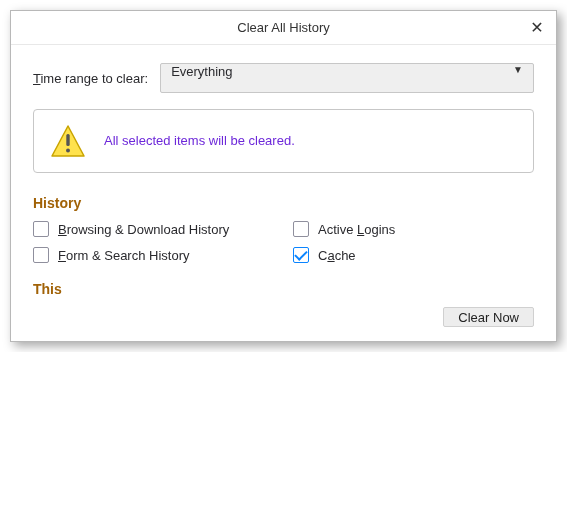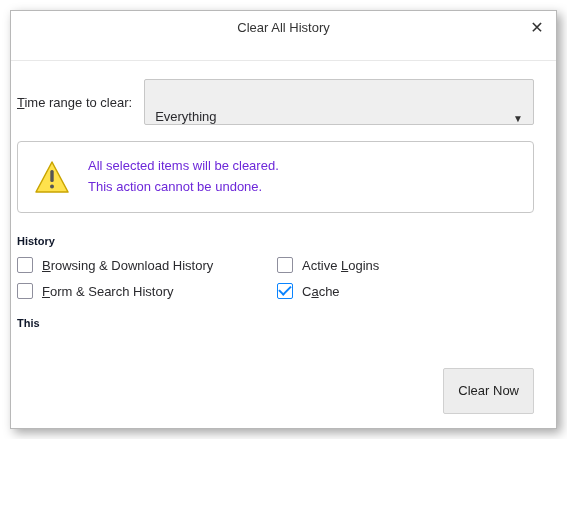--- a/index.html
+++ b/index.html
@@ -12,57 +12,57 @@
     background: #fff;
   }
   .dialog {
     width: 547px;
     background: #fff;
     border: 1px solid #b8b8b8;
     box-shadow: 4px 4px 10px rgba(0,0,0,0.35);
   }
   .titlebar {
     position: relative;
-    height: 50px;
+    height: 34px;
     line-height: 34px;
     text-align: center;
     font-size: 13px;
     color: #333;
     border-bottom: 1px solid #e8e8e8;
   }
   .close-btn {
     position: absolute;
     right: 6px;
     top: 4px;
     width: 26px;
     height: 26px;
     display: flex;
     align-items: center;
     justify-content: center;
     cursor: pointer;
     font-size: 16px;
     color: #333;
   }
   .content {
-    padding: 18px 22px 14px 6px;
+    padding: 18px 22px 14px 22px;
   }
   .row-range {
     display: flex;
     align-items: center;
     gap: 12px;
     margin-bottom: 16px;
   }
   .range-label u { text-decoration: underline; }
   .dropdown {
     flex: 1;
-    height: 46px;
+    height: 30px;
     border: 1px solid #c7c7c7;
     background: #efefef;
     display: flex;
-    align-items: flex-end;
+    align-items: flex-start;
     justify-content: space-between;
     padding: 0 10px;
     cursor: pointer;
     border-radius: 2px;
   }
   .dropdown .dd-caret {
     font-size: 10px;
     color: #333;
   }
   .warning-box {
@@ -70,23 +70,23 @@
     border-radius: 4px;
     padding: 14px 16px;
     display: flex;
     align-items: center;
     gap: 18px;
     margin-bottom: 22px;
   }
   .warn-icon svg { display: block; }
   .warn-text { line-height: 1.6; color:#6d28d9; }
   .section-heading {
-    font-size: 11px;
+    font-size: 14px;
     font-weight: 600;
-    color: #0f172a;
+    color: #a16207;
     margin: 6px 0 10px 0;
   }
   .check-grid {
     display: grid;
     grid-template-columns: 260px 1fr;
     row-gap: 10px;
     margin-bottom: 18px;
   }
   .check-item {
     display: flex;
@@ -118,29 +118,28 @@
   }
   .check-label u { text-decoration: underline; }
   .button-row {
     display: flex;
     justify-content: flex-end;
     gap: 8px;
     margin-top: 6px;
   }
   .btn {
     min-width: 80px;
-    height: 46px;
+    height: 20px;
     padding: 0 14px;
     border: 1px solid #d0d0d0;
     background: #ededed;
     color: #222;
     font-size: 13px;
     cursor: pointer;
     border-radius: 2px;
-    margin-top: 29px;
   }
 </style>
 </head>
 <body>
 
 <div class="dialog">
 
   <div class="titlebar">
     <span>Clear All History</span>
     <div class="close-btn">
@@ -161,21 +160,20 @@
     <div class="warning-box">
       <div class="warn-icon">
         <svg width="36" height="34" viewBox="0 0 36 34">
           <polygon points="18,2 34,32 2,32" fill="#ffe24d" stroke="#c9a400" stroke-width="1.5" stroke-linejoin="round"></polygon>
           <rect x="16.3" y="10" width="3.4" height="12" rx="1.5" fill="#555"></rect>
           <circle cx="18" cy="26.5" r="2" fill="#555"></circle>
         </svg>
       </div>
       <div class="warn-text">
         <div>All selected items will be cleared.</div>
-        <div>This action cannot be undone.</div>
       </div>
     </div>
 
     <div class="section-heading">History</div>
     <div class="check-grid" id="history-list">
         <div class="check-item">
           <span class="checkbox"></span>
           <span class="check-label"><u>B</u>rowsing &amp; Download History</span>
         </div>
         <div class="check-item">

